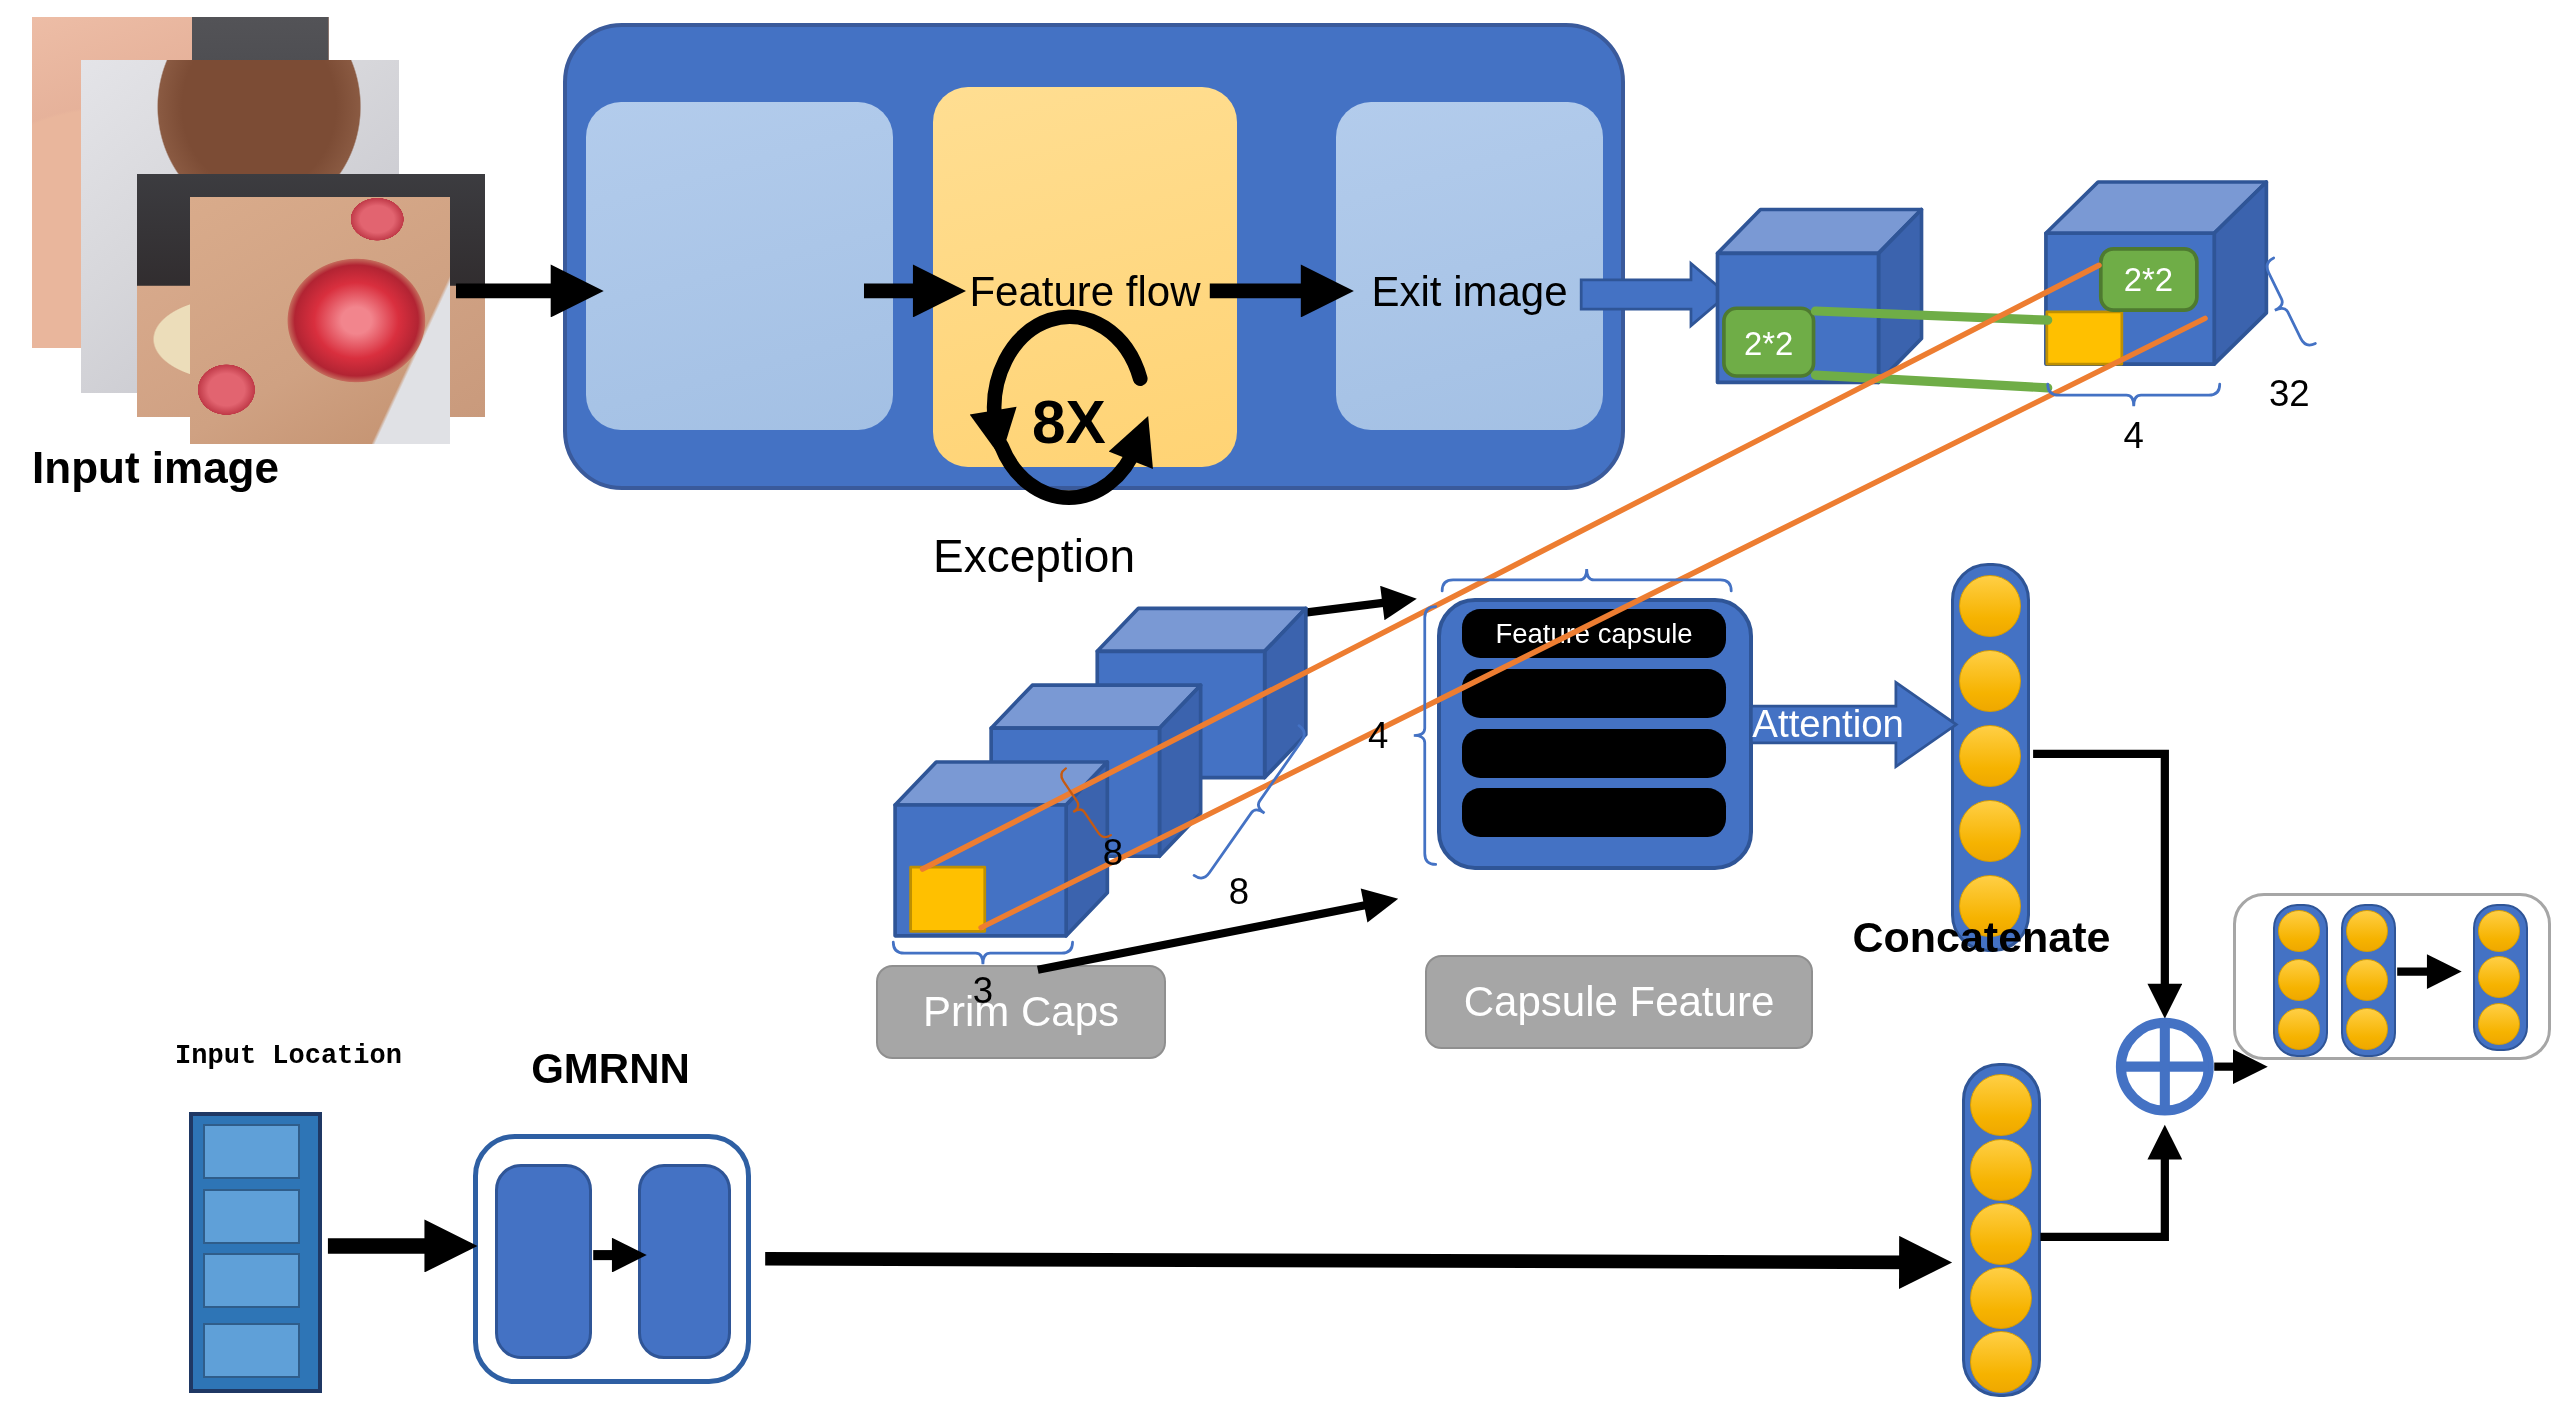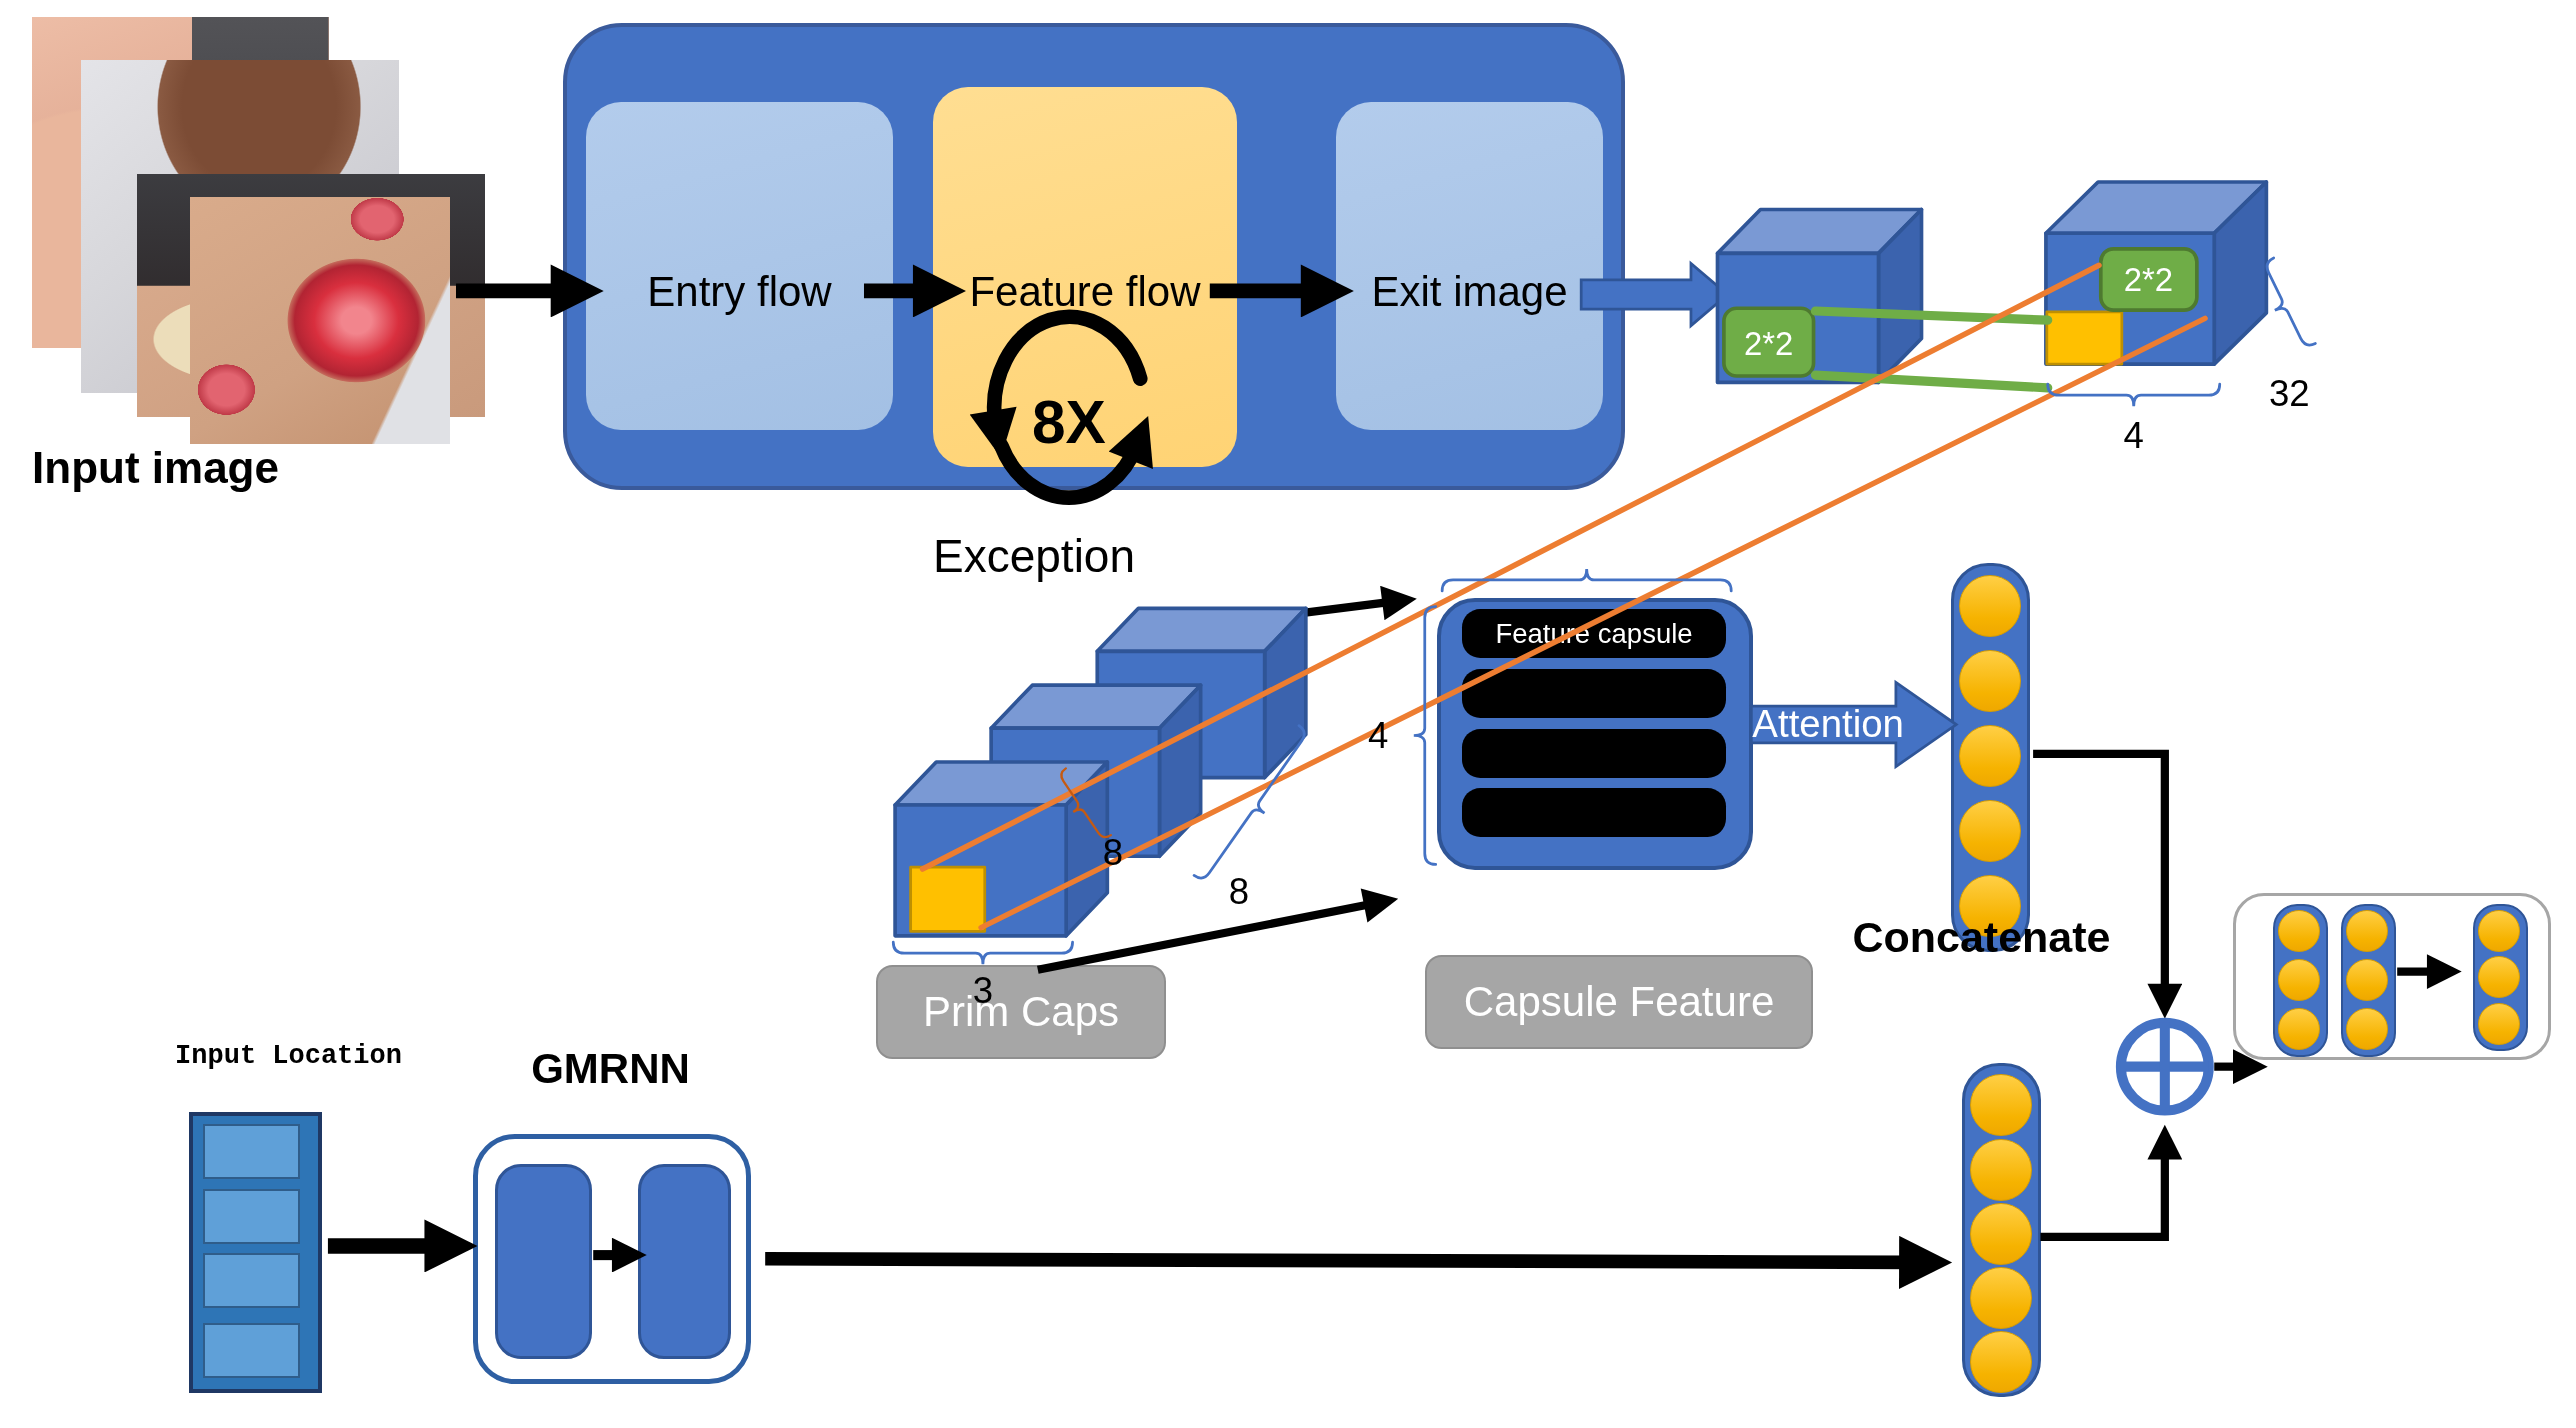--- a/index.html
+++ b/index.html
@@ -52,21 +52,20 @@
   <div class="caption" style="left:23px;top:443px;width:265px;font-size:44px;">Input image</div>
 
   <div class="abs" style="left:563px;top:23px;width:1062px;height:467px;background:#4472C4;
               border:4.6px solid #3A5A9B;border-radius:59px;box-sizing:border-box;"></div>
   <div class="flowbox" style="left:586px;top:102px;width:307px;height:328px;
               background:linear-gradient(165deg,#B3CCEC,#A3C0E4);"></div>
   <div class="flowbox" style="left:933px;top:87px;width:304px;height:380px;
               background:linear-gradient(165deg,#FFDE92,#FFD374);"></div>
   <div class="flowbox" style="left:1336px;top:102px;width:267px;height:328px;
               background:linear-gradient(165deg,#B3CCEC,#A3C0E4);"></div>
-  <div class="flowtext" style="left:586px;top:268px;width:307px;">Entry flow</div>
   <div class="flowtext" style="left:933px;top:268px;width:304px;">Feature flow</div>
   <div class="flowtext" style="left:1336px;top:268px;width:267px;">Exit image</div>
   <div class="abs" style="left:933px;top:529px;width:275px;font-size:46px;text-align:left;color:#000;">Exception</div>
 
   <div class="abs" style="left:1437px;top:598px;width:316px;height:272px;background:#4472C4;
               border:4.6px solid #2F5597;border-radius:38px;box-sizing:border-box;"></div>
   <div class="capsbar" style="left:1462px;top:609px;width:264px;height:49px;color:#fff;display:flex;
               align-items:center;justify-content:center;font-size:27.5px;">
     <span>Feature capsule</span>
   </div>

